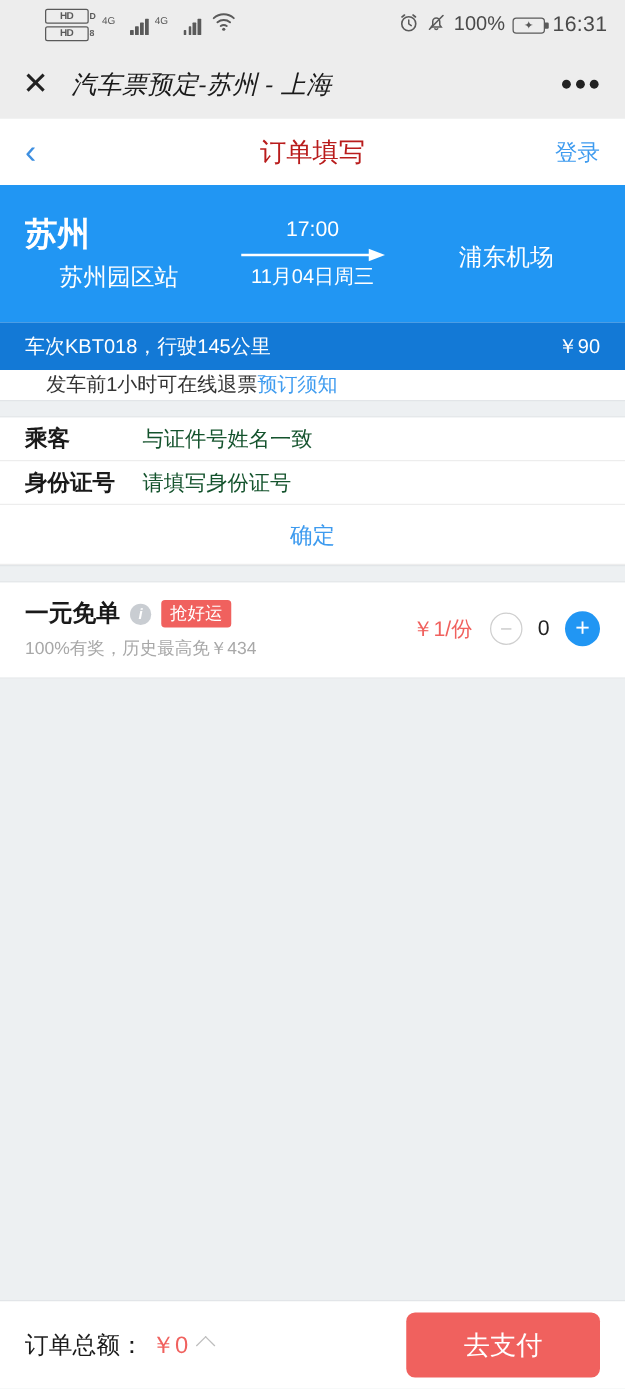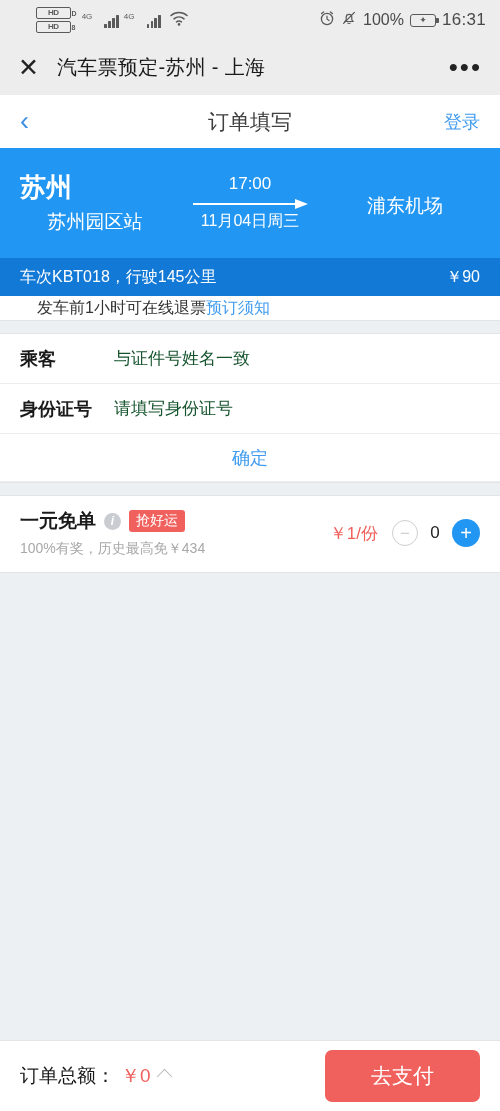--- a/index.html
+++ b/index.html
@@ -48,32 +48,32 @@
   .batt .bolt{ font-size:9px; color:#5A5A5A; line-height:1;}
   .sb-time{ font-size:17px; color:#4A4A4A; letter-spacing:0.3px;}
   .pct{ font-size:16px; color:#4A4A4A;}
 
   
   .titlebar{
     height:55px; background:#EDEDED; display:flex; align-items:center;
     padding:0 18px; gap:18px;
   }
   .close-x{ font-size:25px; color:#222; line-height:1; font-weight:300;}
-  .app-title{ font-size:20px; color:#1A1A1A; letter-spacing:.3px;}
+  .app-title{ font-size:20px; color:#1A1A1A; letter-spacing:.3px;font-style:italic;}
   .dots{ margin-left:auto; font-size:26px; color:#222; letter-spacing:2px; line-height:.6;}
 
   
   .navbar{
     height:53px; background:#FFFFFF; display:flex; align-items:center;
     padding:0 20px; position:relative;
   }
   .nav-back{ font-size:27px; color:#3E8FE0; line-height:1; font-weight:300;}
   .nav-title{
     position:absolute; left:0; right:0; text-align:center;
-    font-size:21px; color:#404040;
+    font-size:21px; color:#b91c1c;
   }
   .nav-login{ margin-left:auto; font-size:18px; color:#3E9BEF; position:relative; z-index:2;}
 
   
   .route{
     background:#2196F3; color:#fff; height:110px;
     display:flex; align-items:center; padding:0 20px;
   }
   .city-col{ width:150px; }
   .city-col.right{ text-align:right; }
@@ -102,21 +102,21 @@
     background:#fff; height:24px; display:flex; align-items:center;
     padding:0 37px; font-size:16px; color:#333;
   }
   .refund .link{ color:#3E9BEF; }
 
   .gap{ height:14px; background:#EDF0F2; border-top:1px solid #E2E5E8; border-bottom:1px solid #E2E5E8;}
 
   
   .form{ background:#fff; }
   .frow{
-    height:50px; display:flex; align-items:center; padding:0 20px;
+    height:35px; display:flex; align-items:center; padding:0 20px;
     border-bottom:1px solid #EDEDED;
   }
   .flabel{ width:94px; font-size:18px; color:#1A1A1A; font-weight:bold;}
   .finput{ flex:1; font-size:17px; color:#14532d; }
   .confirm-row{
     height:48px; display:flex; align-items:center; justify-content:center;
     background:#fff; border-bottom:1px solid #EDEDED;
   }
   .confirm{ font-size:18px; color:#3E9BEF;}
 

